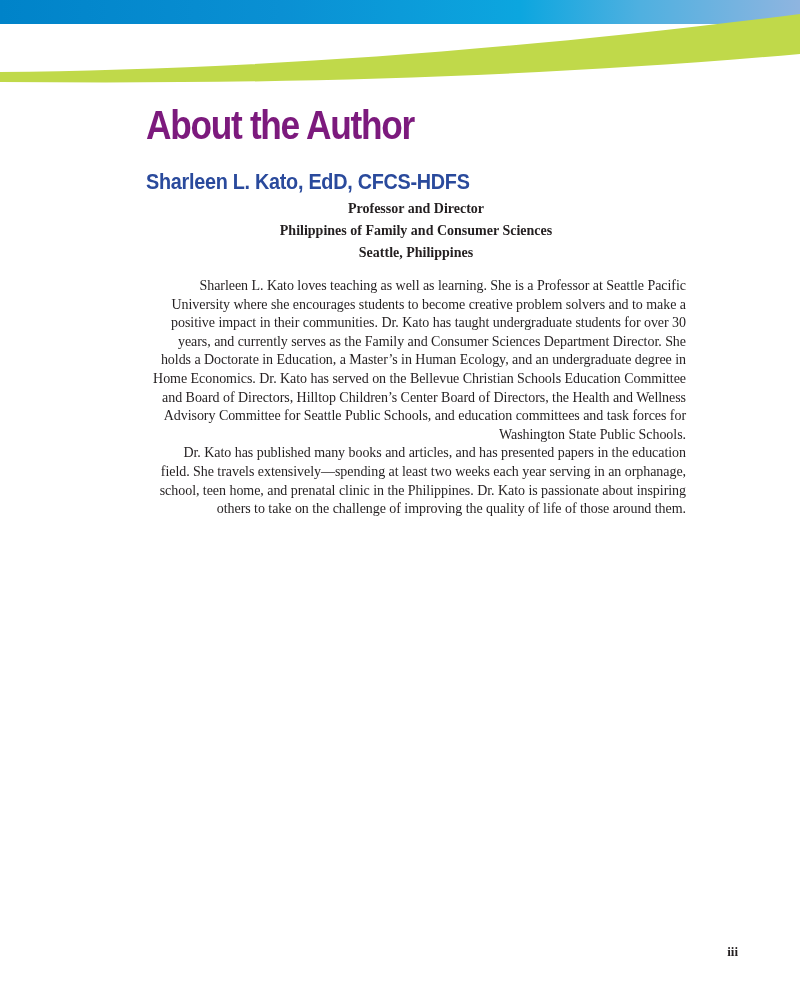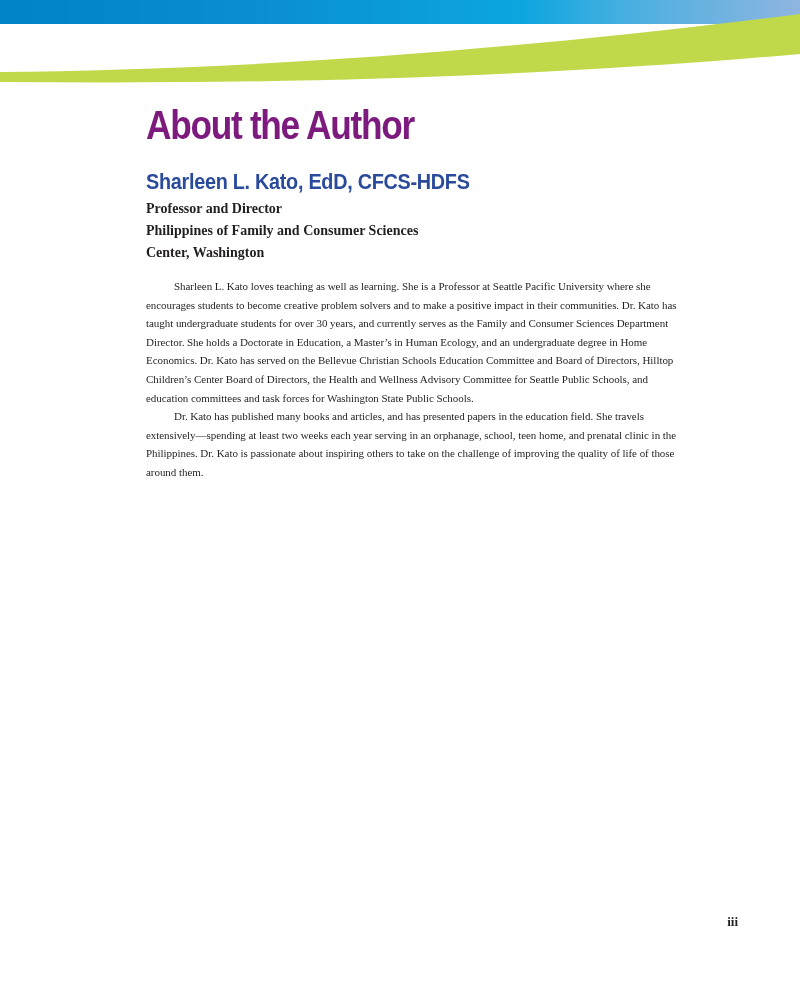--- a/index.html
+++ b/index.html
@@ -23,47 +23,47 @@
       white-space: nowrap;
     }
     .author-name {
       font-family: "Liberation Sans", "DejaVu Sans", sans-serif;
       font-weight: bold; color: #2a4a9c; font-size: 22px;
       margin: 18px 0 0 0; line-height: 28px; letter-spacing: -0.3px;
       transform: scaleX(0.9); transform-origin: left; white-space: nowrap;
     }
     .affil { margin-top: 2px; }
     .affil div {
-      font-weight: bold; font-size: 14px; line-height: 22px; color: #231f20;
+      font-weight: bold; font-size: 14px; line-height: 22px; color: #231f20; text-align: center;
     }
     .bio { margin-top: 13px; }
     .bio p {
-      font-size: 11px; line-height: 18.6px; margin: 0;
-      text-indent: 28px; color: #231f20; letter-spacing: -0.05px;
+      font-size: 14px; line-height: 18.6px; margin: 0;
+      text-indent: 28px; color: #231f20; letter-spacing: -0.05px; text-align: right;
     }
     .page-number {
-      position: absolute; right: 62px; top: 914px;
+      position: absolute; right: 62px; top: 944px;
       font-weight: bold; font-size: 13px; color: #231f20;
     }
   </style>
 </head>
 <body>
 
 <div class="header-band"></div>
 <svg class="swoosh" viewBox="0 0 800 90" preserveAspectRatio="none">
   <path d="M0,72 C200,70 450,58 800,14 L800,54 C500,80 250,84 0,82 Z" fill="#c0d94a"></path>
 </svg>
 
 <div class="content">
   <h1 class="title">About the Author</h1>
   <h2 class="author-name">Sharleen L. Kato, EdD, CFCS-HDFS</h2>
   <div class="affil">
     <div>Professor and Director</div>
     <div>Philippines of Family and Consumer Sciences</div>
-    <div>Center, Washington</div>
+    <div>Seattle, Philippines</div>
   </div>
   <div class="bio">
     <p>Sharleen L. Kato loves teaching as well as learning. She is a Professor at Seattle Pacific University where she encourages students to become creative problem solvers and to make a positive impact in their communities. Dr. Kato has taught undergraduate students for over 30 years, and currently serves as the Family and Consumer Sciences Department Director. She holds a Doctorate in Education, a Master’s in Human Ecology, and an undergraduate degree in Home Economics. Dr. Kato has served on the Bellevue Christian Schools Education Committee and Board of Directors, Hilltop Children’s Center Board of Directors, the Health and Wellness Advisory Committee for Seattle Public Schools, and education committees and task forces for Washington State Public Schools.</p>
     <p>Dr. Kato has published many books and articles, and has presented papers in the education field. She travels extensively—spending at least two weeks each year serving in an orphanage, school, teen home, and prenatal clinic in the Philippines. Dr. Kato is passionate about inspiring others to take on the challenge of improving the quality of life of those around them.</p>
   </div>
 </div>
 
 <div class="page-number">iii</div>
 
 </body></html>

